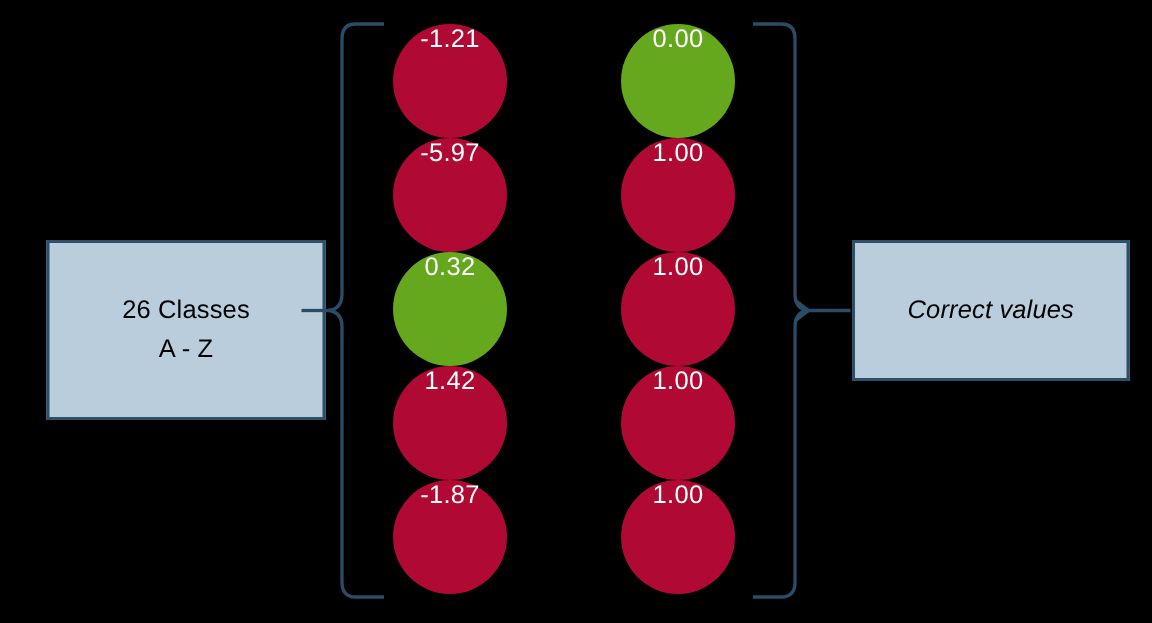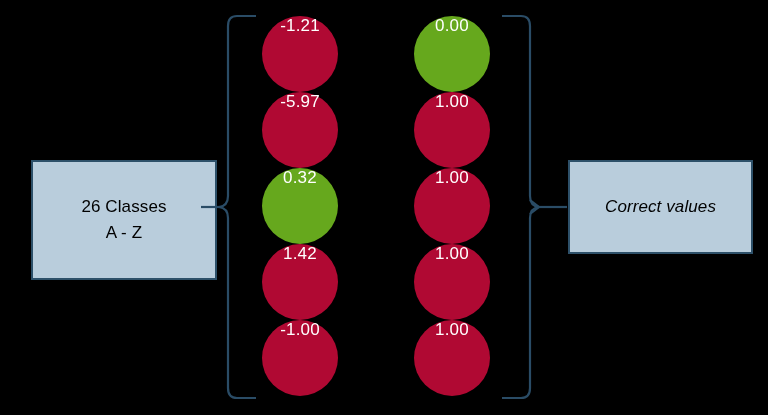--- a/index.html
+++ b/index.html
@@ -119,21 +119,21 @@
     <div class="node neg">
       <span>-5.97</span>
     </div>
     <div class="node pos">
       <span>0.32</span>
     </div>
     <div class="node neg">
       <span>1.42</span>
     </div>
     <div class="node neg">
-      <span>-1.00</span>
+      <span>-1.87</span>
     </div>
   </div>
 
   <div class="col" id="col-targets">
     <div class="node pos">
       <span>0.00</span>
     </div>
     <div class="node neg">
       <span>1.00</span>
     </div>

